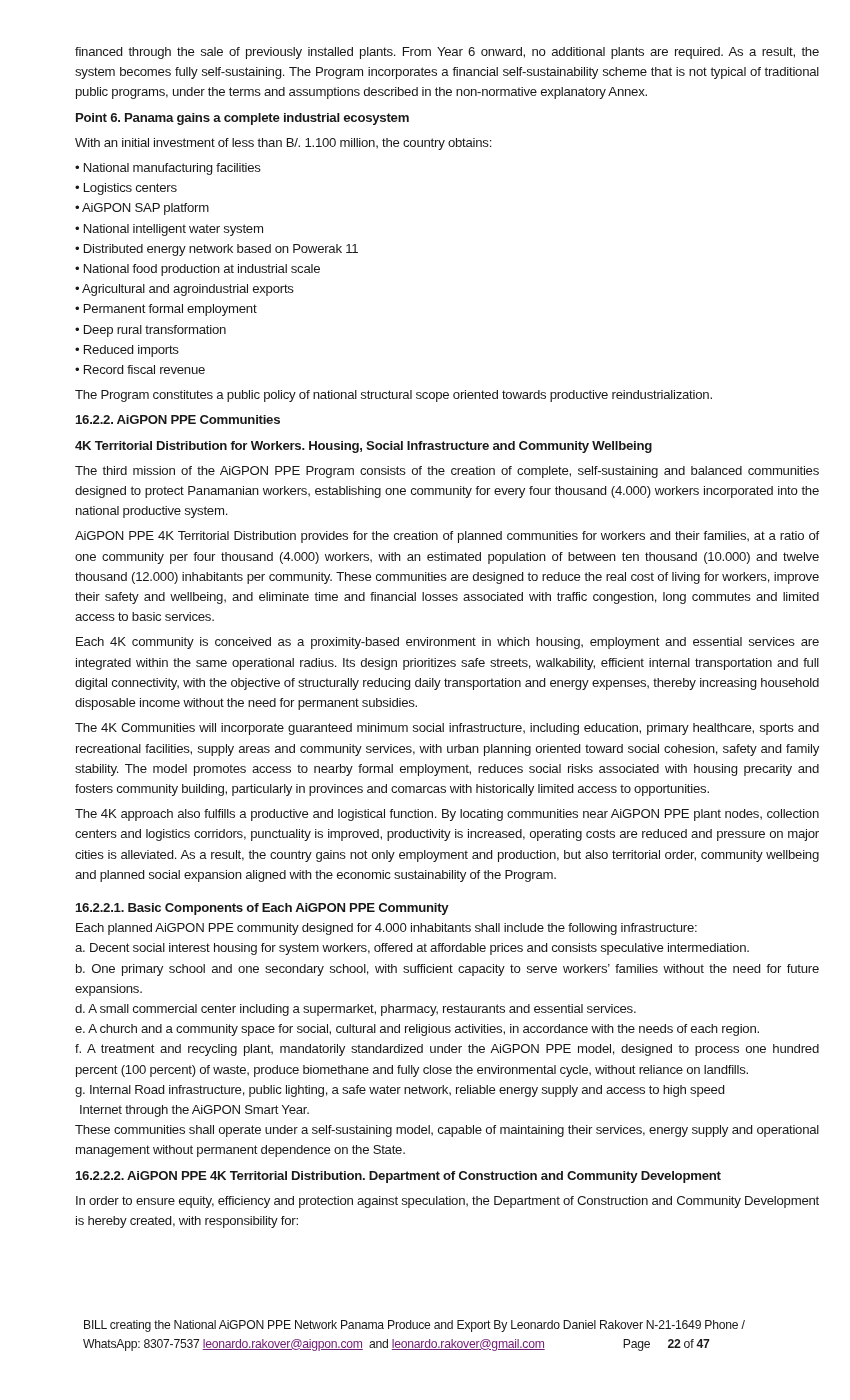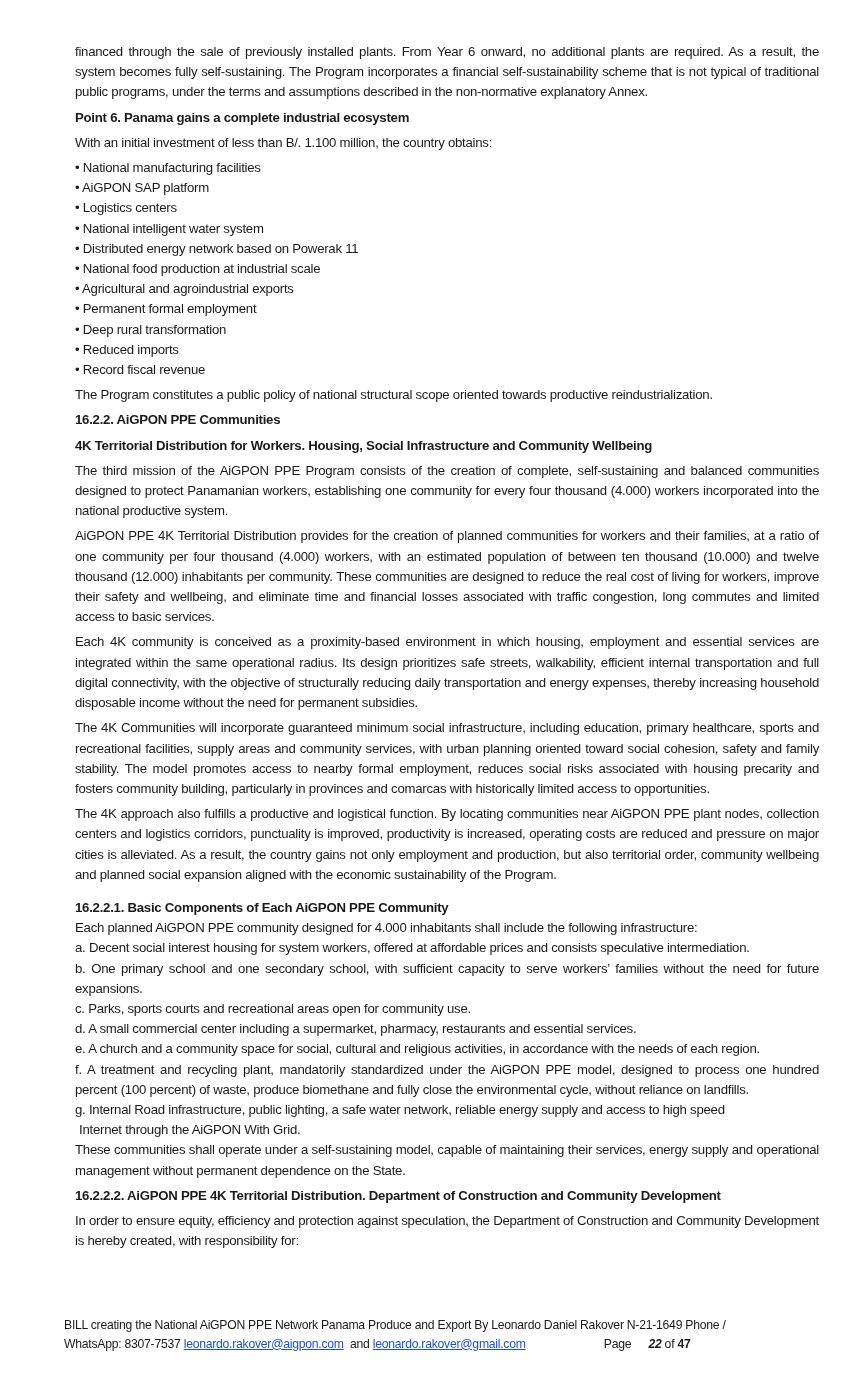--- a/index.html
+++ b/index.html
@@ -15,40 +15,40 @@
   }
   .page p { margin: 0; }
   .just { text-align: justify; }
   .bold { font-weight: bold; }
   .gap { margin-top: 5px !important; }
   .gap2 { margin-top: 13px !important; }
   ul.bullets { list-style: none; margin: 0; padding: 0; }
   ul.bullets li::before { content: "\2022  "; white-space: pre; }
   .indent { padding-left: 4px; }
   .footer {
-    position: absolute; left: 64px; top: 1316px; width: 744px;
+    position: absolute; left: 83px; top: 1316px; width: 744px;
     font-size: 12.2px; line-height: 18.5px; letter-spacing: -0.25px;
     color: #1a1a1a;
   }
-  .footer a { color: #1d4ed8; text-decoration: underline; }
+  .footer a { color: #701a75; text-decoration: underline; }
   .pg-label { display: inline-block; margin-left: 75px; }
-  .pg-num { font-weight: bold; margin-left: 14px; font-style: italic; }
+  .pg-num { font-weight: bold; margin-left: 14px; }
 </style>
 </head>
 <body>
 
 <div class="page">
   <p class="just">financed through the sale of previously installed plants. From Year 6 onward, no additional plants are required. As a result, the system becomes fully self-sustaining. The Program incorporates a financial self-sustainability scheme that is not typical of traditional public programs, under the terms and assumptions described in the non-normative explanatory Annex.</p>
 
   <p class="bold gap">Point 6. Panama gains a complete industrial ecosystem</p>
   <p class="gap">With an initial investment of less than B/. 1.100 million, the country obtains:</p>
   <ul class="bullets gap">
     <li>National manufacturing facilities</li>
+    <li>Logistics centers</li>
     <li>AiGPON SAP platform</li>
-    <li>Logistics centers</li>
     <li>National intelligent water system</li>
     <li>Distributed energy network based on Powerak 11</li>
     <li>National food production at industrial scale</li>
     <li>Agricultural and agroindustrial exports</li>
     <li>Permanent formal employment</li>
     <li>Deep rural transformation</li>
     <li>Reduced imports</li>
     <li>Record fiscal revenue</li>
   </ul>
   <p class="gap">The Program constitutes a public policy of national structural scope oriented towards productive reindustrialization.</p>
@@ -58,26 +58,25 @@
   <p class="just gap">The third mission of the AiGPON PPE Program consists of the creation of complete, self-sustaining and balanced communities designed to protect Panamanian workers, establishing one community for every four thousand (4.000) workers incorporated into the national productive system.</p>
   <p class="just gap">AiGPON PPE 4K Territorial Distribution provides for the creation of planned communities for workers and their families, at a ratio of one community per four thousand (4.000) workers, with an estimated population of between ten thousand (10.000) and twelve thousand (12.000) inhabitants per community. These communities are designed to reduce the real cost of living for workers, improve their safety and wellbeing, and eliminate time and financial losses associated with traffic congestion, long commutes and limited access to basic services.</p>
   <p class="just gap">Each 4K community is conceived as a proximity-based environment in which housing, employment and essential services are integrated within the same operational radius. Its design prioritizes safe streets, walkability, efficient internal transportation and full digital connectivity, with the objective of structurally reducing daily transportation and energy expenses, thereby increasing household disposable income without the need for permanent subsidies.</p>
   <p class="just gap">The 4K Communities will incorporate guaranteed minimum social infrastructure, including education, primary healthcare, sports and recreational facilities, supply areas and community services, with urban planning oriented toward social cohesion, safety and family stability. The model promotes access to nearby formal employment, reduces social risks associated with housing precarity and fosters community building, particularly in provinces and comarcas with historically limited access to opportunities.</p>
   <p class="just gap">The 4K approach also fulfills a productive and logistical function. By locating communities near AiGPON PPE plant nodes, collection centers and logistics corridors, punctuality is improved, productivity is increased, operating costs are reduced and pressure on major cities is alleviated. As a result, the country gains not only employment and production, but also territorial order, community wellbeing and planned social expansion aligned with the economic sustainability of the Program.</p>
 
   <p class="bold gap2" style="margin-top:16px;">16.2.2.1. Basic Components of Each AiGPON PPE Community</p>
   <p>Each planned AiGPON PPE community designed for 4.000 inhabitants shall include the following infrastructure:</p>
   <p class="just">a. Decent social interest housing for system workers, offered at affordable prices and consists speculative intermediation.</p>
   <p class="just">b. One primary school and one secondary school, with sufficient capacity to serve workers’ families without the need for future expansions.</p>
-  <p class="just">c. Parks, sports courts and recreational areas open for community use.</p>
   <p class="just">d. A small commercial center including a supermarket, pharmacy, restaurants and essential services.</p>
   <p class="just">e. A church and a community space for social, cultural and religious activities, in accordance with the needs of each region.</p>
   <p class="just">f. A treatment and recycling plant, mandatorily standardized under the AiGPON PPE model, designed to process one hundred percent (100 percent) of waste, produce biomethane and fully close the environmental cycle, without reliance on landfills.</p>
   <p>g. Internal Road infrastructure, public lighting, a safe water network, reliable energy supply and access to high speed</p>
-  <p class="indent">Internet through the AiGPON With Grid.</p>
+  <p class="indent">Internet through the AiGPON Smart Year.</p>
   <p class="just">These communities shall operate under a self-sustaining model, capable of maintaining their services, energy supply and operational management without permanent dependence on the State.</p>
 
   <p class="bold gap">16.2.2.2. AiGPON PPE 4K Territorial Distribution. Department of Construction and Community Development</p>
   <p class="just gap">In order to ensure equity, efficiency and protection against speculation, the Department of Construction and Community Development is hereby created, with responsibility for:</p>
 </div>
 
 <div class="footer">
   <div>BILL creating the National AiGPON PPE Network Panama Produce and Export  By Leonardo Daniel Rakover N-21-1649 Phone /</div>
   <div>
     <span>WhatsApp: 8307-7537</span>

